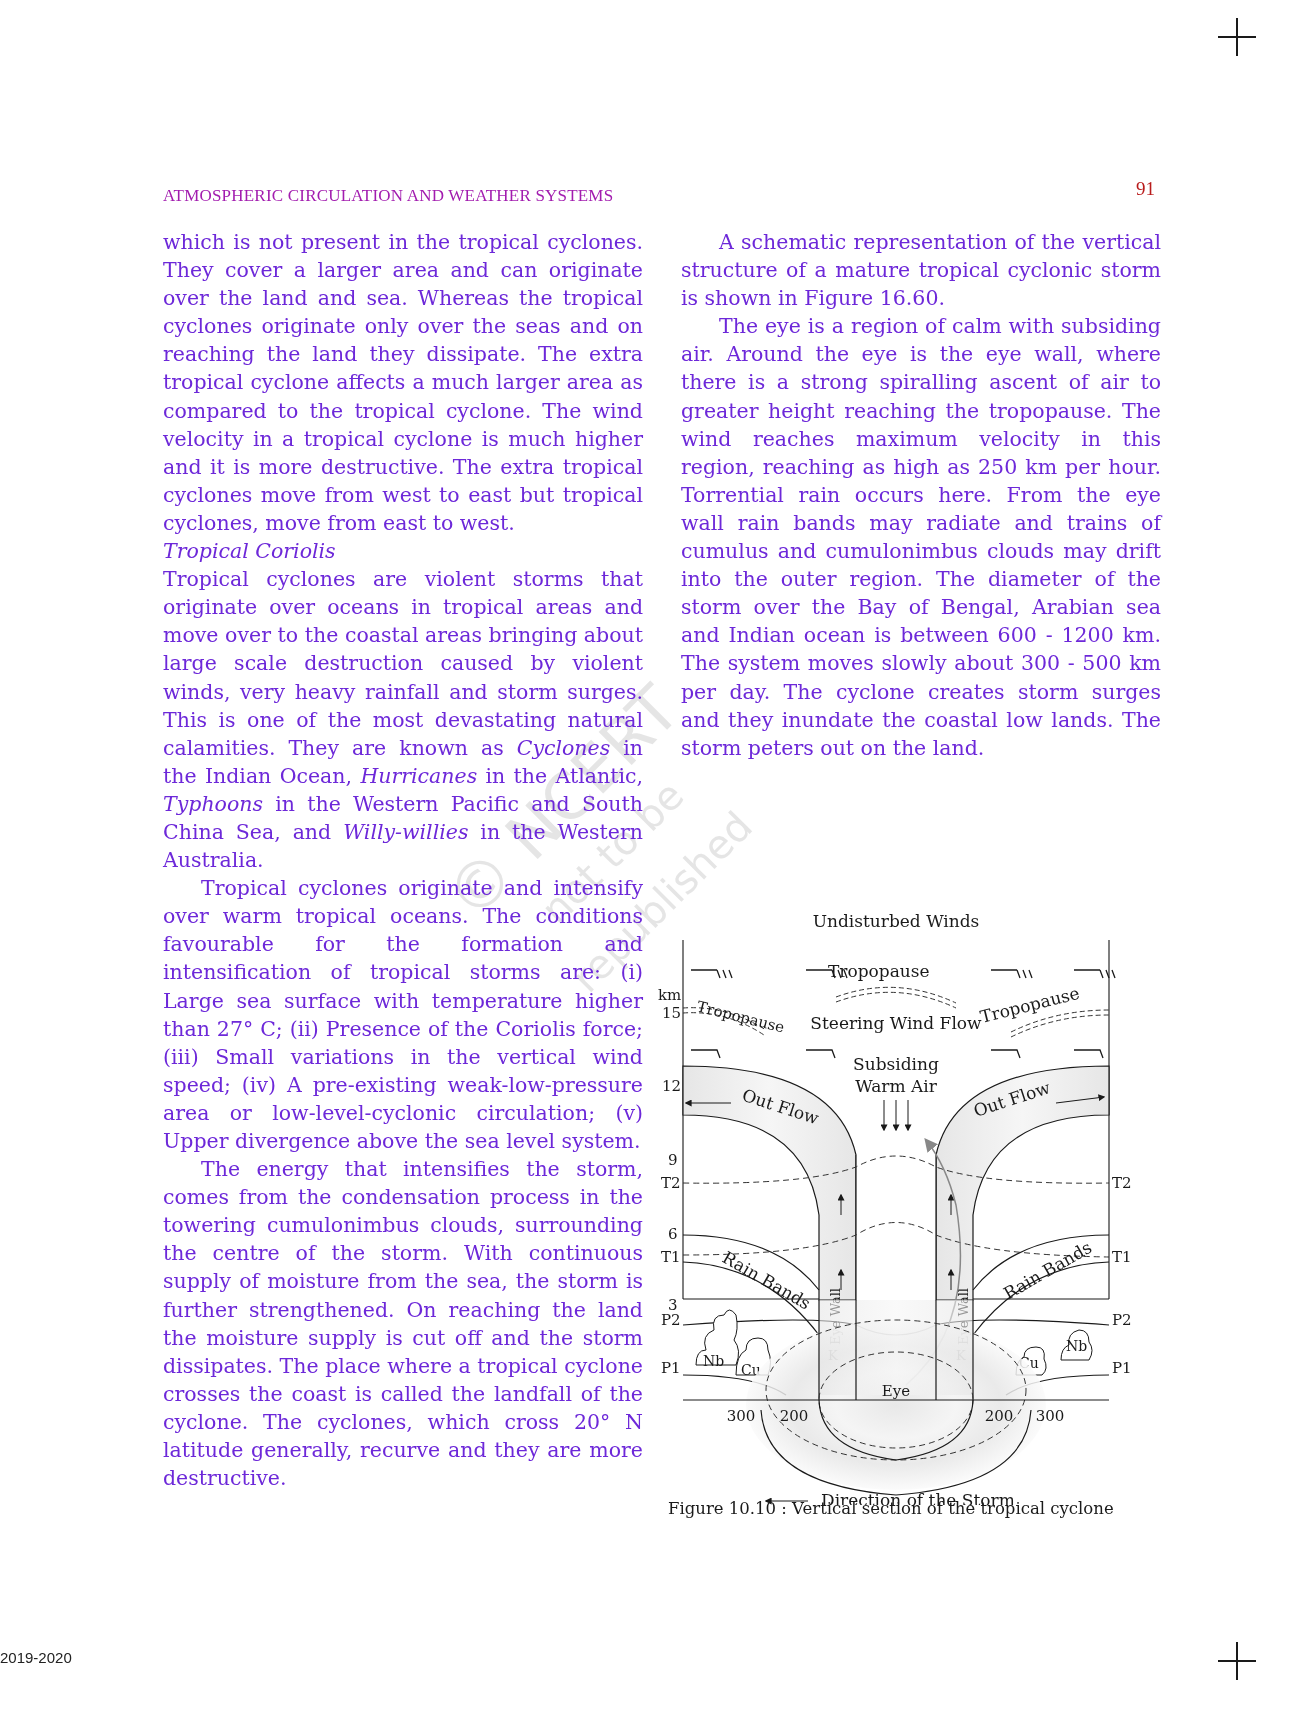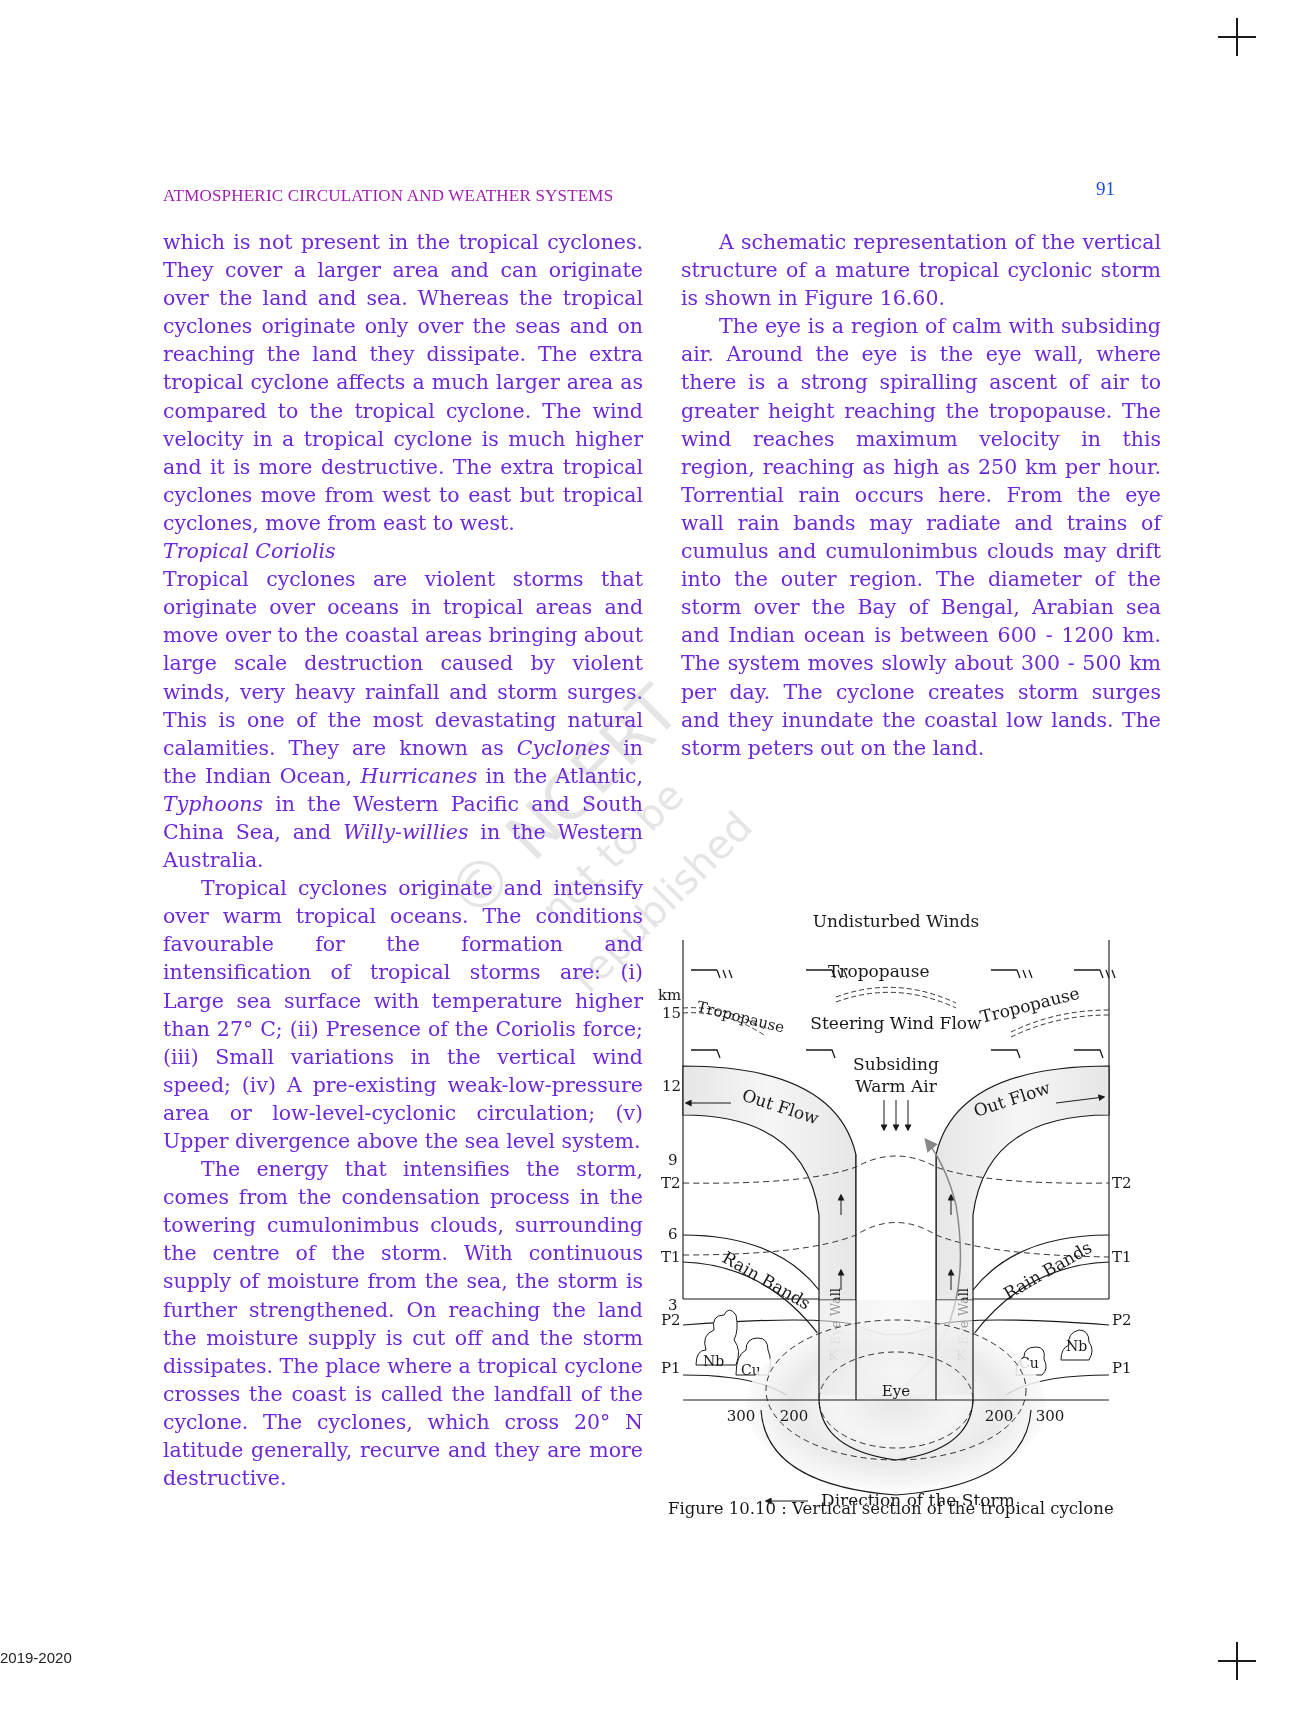--- a/index.html
+++ b/index.html
@@ -6,21 +6,21 @@
   html, body { width: 1313px; height: 1710px; background: #ffffff; }
   body { position: relative; font-family: "DejaVu Serif", "Liberation Serif", serif; color: #1a1a1a; overflow: hidden; }
 
   .crop-mark { position: absolute; width: 38px; height: 38px; }
   .crop-mark::before { content: ""; position: absolute; left: 18px; top: 0; width: 2px; height: 38px; background: #1a1a1a; }
   .crop-mark::after { content: ""; position: absolute; left: 0; top: 18px; width: 38px; height: 2px; background: #1a1a1a; }
   .crop-top { left: 1218px; top: 18px; }
   .crop-bottom { left: 1218px; top: 1642px; }
 
   .running-head { position: absolute; left: 163px; top: 186px; font-family: "Liberation Serif", serif; font-size: 17px; letter-spacing: 0.2px; color: #a21caf; }
-  .page-number { position: absolute; left: 1096px; top: 178px; font-family: "Liberation Serif", serif; font-size: 19px; color: #1d4ed8; }
+  .page-number { position: absolute; left: 1136px; top: 178px; font-family: "Liberation Serif", serif; font-size: 19px; color: #b91c1c; }
 
   .col { position: absolute; font-size: 20.5px; line-height: 28.1px; text-align: justify; color: #6d28d9; }
   .col-left { left: 163px; top: 228px; width: 480px; }
   .col-right { left: 681px; top: 228px; width: 480px; }
   .col p { margin: 0; }
   .indent { text-indent: 38px; }
   .section-head { font-style: italic; margin-top: 30px; margin-bottom: 10px; }
   em { font-style: italic; margin-top: 28px; }
 
   .watermark { position: absolute; left: 430px; top: 740px; width: 400px; height: 260px; transform: rotate(-45deg); color: rgba(160,160,160,0.28); font-family: "DejaVu Sans", sans-serif; font-size: 64px; line-height: 70px; pointer-events: none; text-align: center; }

